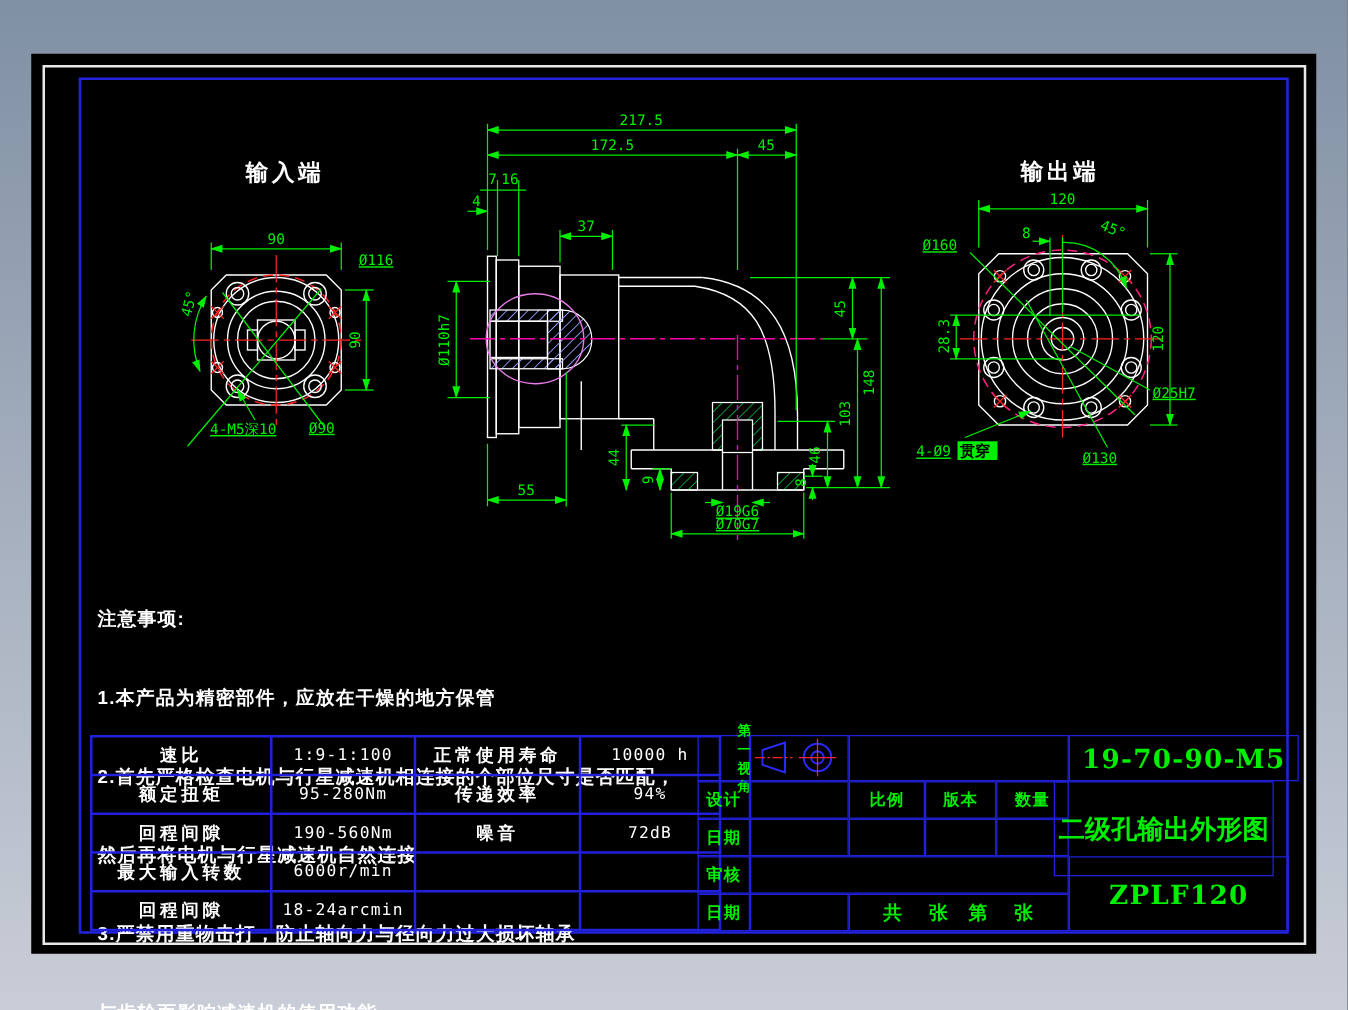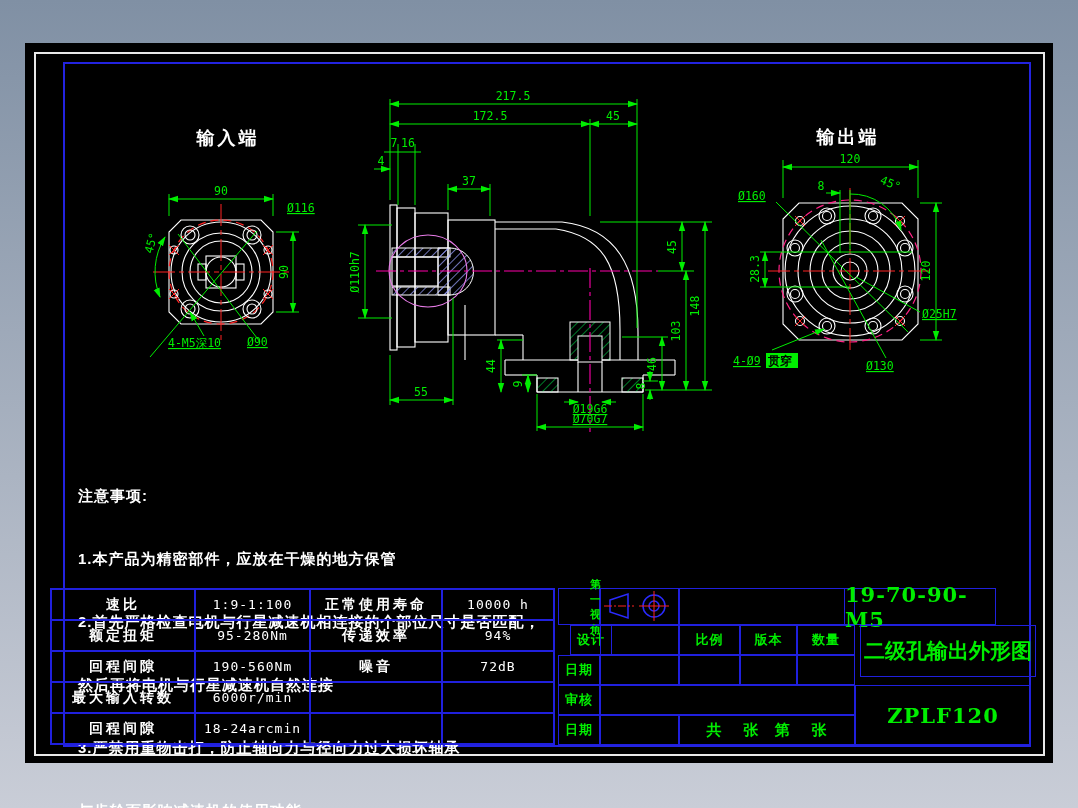--- a/index.html
+++ b/index.html
@@ -19,21 +19,21 @@
   .rdash{stroke:#ff2323;fill:none;stroke-width:1.2;stroke-dasharray:8 5;}
   .mdash{stroke:#ff2285;fill:none;stroke-width:1.2;stroke-dasharray:8 5;}
   .axis{stroke:#ff00aa;fill:none;stroke-width:1.1;stroke-dasharray:20 4 4 4;}
   .vio{stroke:#e87ce8;fill:none;stroke-width:1.1;}
   text{font-family:"DejaVu Sans Mono","Liberation Mono",monospace;}
   .dt{fill:#00ee00;font-size:11.5px;text-anchor:middle;}
   .dts{fill:#00ee00;font-size:11.5px;text-anchor:start;}
   .dtu{text-decoration:underline;}
   .vt{fill:#fff;font-size:18px;font-weight:bold;text-anchor:middle;font-family:"Liberation Sans",sans-serif;letter-spacing:3px;}
   .notes{position:absolute;left:78px;top:443px;color:#fff;font-weight:bold;font-size:15px;line-height:21px;letter-spacing:1px;white-space:pre;}
-  table.spec{position:absolute;left:50px;top:588px;width:495px;height:157px;border-collapse:collapse;table-layout:fixed;padding-left:37px;}
+  table.spec{position:absolute;left:72px;top:588px;width:495px;height:157px;border-collapse:collapse;table-layout:fixed;padding-left:37px;}
   table.spec td{border:2px solid #2020dd;color:#fff;text-align:center;vertical-align:middle;padding:0;overflow:hidden;}
   td.lbl{font-size:14px;letter-spacing:3px;font-weight:bold;}
   td.val{font-family:"DejaVu Sans Mono",monospace;font-size:13px;letter-spacing:1px;}
   .tblock{position:absolute;left:558px;top:588px;width:473px;height:157px;}
   .tb-cell{position:absolute;border:1.5px solid #2020dd;box-sizing:border-box;color:#00ee00;
     display:flex;align-items:center;justify-content:center;font-weight:bold;font-size:13px;letter-spacing:1px;}
   .tb-big{font-family:"DejaVu Serif","Liberation Serif",serif;font-size:21px;letter-spacing:1px;}
   .tb-title{font-size:21px;letter-spacing:0;}
   .tb-sheets{white-space:pre;font-size:15px;}
 </style>
@@ -343,36 +343,36 @@
         <path d="M8,10 L26,4 L26,28 L8,22 Z" fill="none" stroke="#2a2aff" stroke-width="1.5"></path>
         <line x1="2" y1="16" x2="32" y2="16" stroke="#ff2323" stroke-width="1" stroke-dasharray="8 2 2 2"></line>
         <circle cx="52" cy="16" r="11" fill="none" stroke="#2a2aff" stroke-width="1.5"></circle>
         <circle cx="52" cy="16" r="5" fill="none" stroke="#2a2aff" stroke-width="1.5"></circle>
         <line x1="37" y1="16" x2="67" y2="16" stroke="#ff2323" stroke-width="1"></line>
         <line x1="52" y1="1" x2="52" y2="31" stroke="#ff2323" stroke-width="1"></line>
       </svg>
     </div>
     <div class="tb-cell" style="left:121px;top:0;width:176px;height:37px;"></div>
 
-    <div class="tb-cell" style="left:12px;top:37px;width:42px;height:30px;">设计</div>
+    <div class="tb-cell" style="left:0;top:37px;width:42px;height:30px;">设计</div>
     <div class="tb-cell" style="left:42px;top:37px;width:79px;height:30px;"></div>
     <div class="tb-cell" style="left:121px;top:37px;width:61px;height:30px;">比例</div>
     <div class="tb-cell" style="left:182px;top:37px;width:57px;height:30px;">版本</div>
     <div class="tb-cell" style="left:239px;top:37px;width:58px;height:30px;">数量</div>
 
     <div class="tb-cell" style="left:0;top:67px;width:42px;height:30px;">日期</div>
     <div class="tb-cell" style="left:42px;top:67px;width:79px;height:30px;"></div>
     <div class="tb-cell" style="left:121px;top:67px;width:61px;height:30px;"></div>
     <div class="tb-cell" style="left:182px;top:67px;width:57px;height:30px;"></div>
     <div class="tb-cell" style="left:239px;top:67px;width:58px;height:30px;"></div>
 
     <div class="tb-cell" style="left:0;top:97px;width:42px;height:30px;text-align:right;">审核</div>
     <div class="tb-cell" style="left:42px;top:97px;width:255px;height:30px;"></div>
 
     <div class="tb-cell" style="left:0;top:127px;width:42px;height:30px;">日期</div>
     <div class="tb-cell" style="left:42px;top:127px;width:79px;height:30px;"></div>
     <div class="tb-cell tb-sheets" style="left:121px;top:127px;width:176px;height:30px;">共    张   第    张</div>
 
-    <div class="tb-cell tb-big" style="left:286px;top:0;width:152px;height:37px;">19-70-90-M5</div>
-    <div class="tb-cell tb-title" style="left:302px;top:37px;width:176px;height:52px;">二级孔输出外形图</div>
+    <div class="tb-cell tb-big" style="left:297px;top:0;width:184px;height:37px;">19-70-90-M5</div>
+    <div class="tb-cell tb-title" style="left:285px;top:37px;width:176px;height:76px;">二级孔输出外形图</div>
     <div class="tb-cell tb-big" style="left:297px;top:97px;width:176px;height:60px;">ZPLF120</div>
   </div>
 </div>
 
 </body></html>

